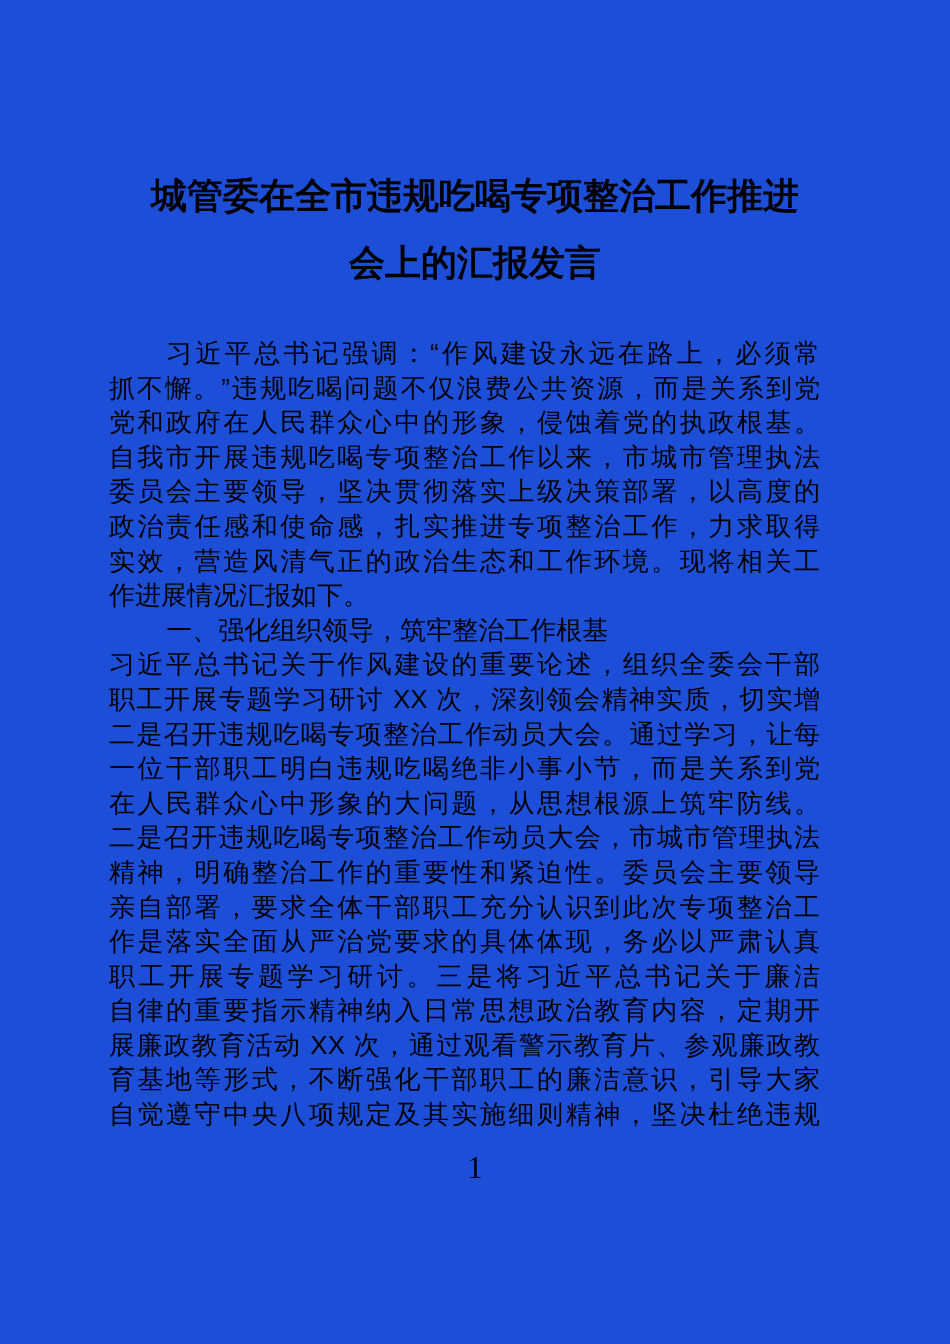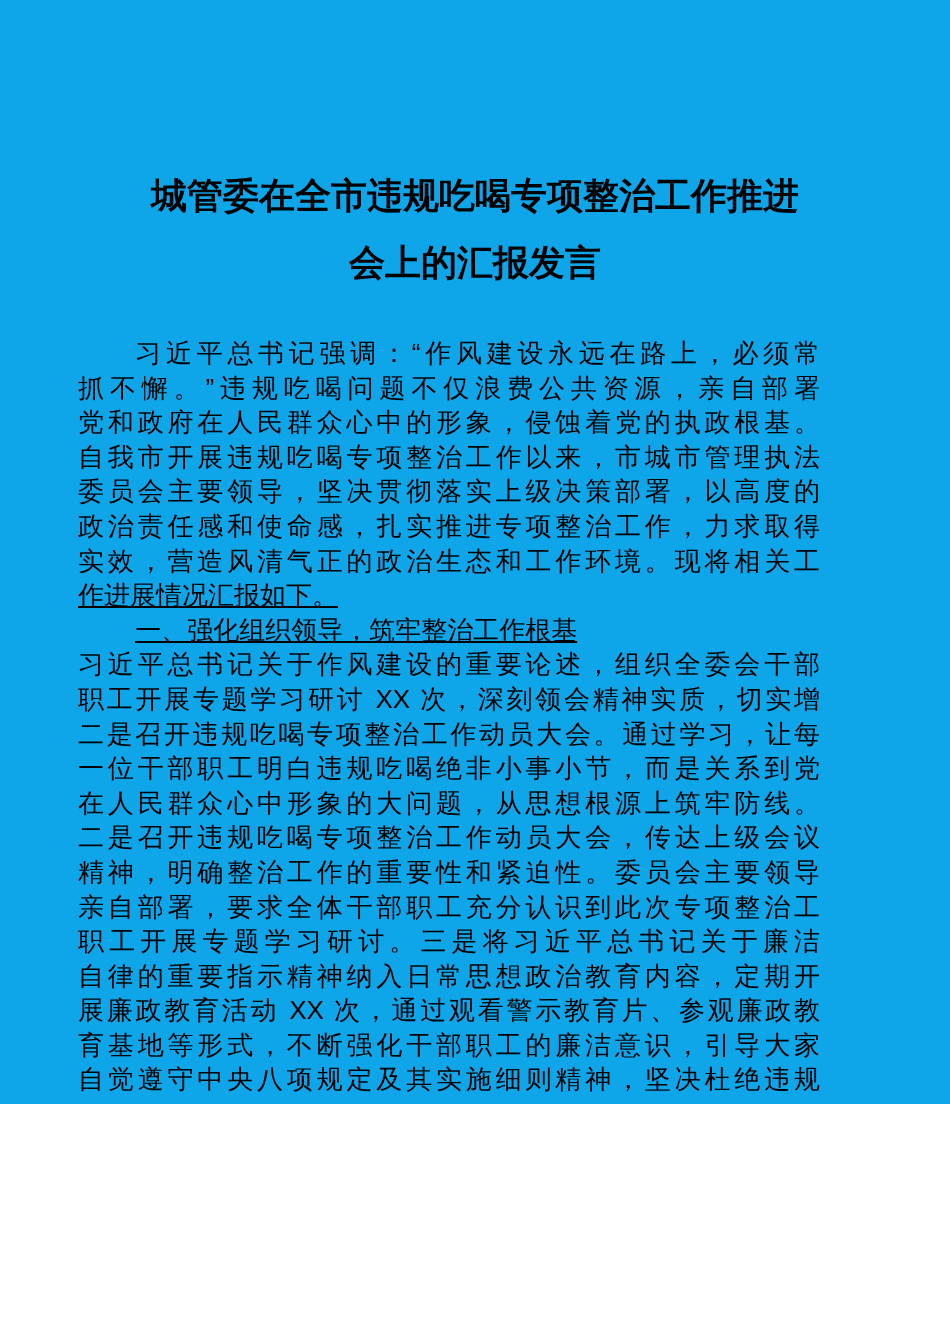--- a/index.html
+++ b/index.html
@@ -3,48 +3,47 @@
 <meta charset="utf-8">
 <style>
   html, body {
     margin: 0;
     padding: 0;
     background: #ffffff;
   }
   .page {
     position: relative;
     width: 950px;
-    height: 1104px;
-    background: #0ea5e9;
+    height: 1344px;
+    background: #1d4ed8;
     color: #000000;
     font-family: "Liberation Sans", sans-serif;
     overflow: hidden;
   }
   .doc-title {
     margin: 162px 130px 0 130px;
     font-size: 36px;
     font-weight: bold;
     line-height: 67px;
     text-align: center;
     letter-spacing: 0;
   }
   .doc-body {
-    margin: 40px 130px 0 78px;
+    margin: 40px 130px 0 109px;
     font-size: 26px;
     line-height: 34.6px;
   }
   .line {
     text-align: justify;
     text-align-last: justify;
     word-break: break-all;
   }
   .line.end {
     text-align: center;
     text-align-last: left;
-    text-decoration: underline;
   }
   .line.indent {
     text-indent: 2.2em;
   }
   .page-number {
     margin-top: 18px;
     text-align: center;
     font-family: "Liberation Serif", serif;
     font-size: 31px;
     line-height: 35px;
@@ -55,36 +54,37 @@
 
 <div class="page">
 
   <div class="doc-title">
     <div>城管委在全市违规吃喝专项整治工作推进</div>
     <div>会上的汇报发言</div>
   </div>
 
   <div class="doc-body">
     <div class="line indent">习近平总书记强调：“作风建设永远在路上，必须常</div>
-    <div class="line">抓不懈。”违规吃喝问题不仅浪费公共资源，亲自部署</div>
+    <div class="line">抓不懈。”违规吃喝问题不仅浪费公共资源，而是关系到党</div>
     <div class="line">党和政府在人民群众心中的形象，侵蚀着党的执政根基。</div>
     <div class="line">自我市开展违规吃喝专项整治工作以来，市城市管理执法</div>
     <div class="line">委员会主要领导，坚决贯彻落实上级决策部署，以高度的</div>
     <div class="line">政治责任感和使命感，扎实推进专项整治工作，力求取得</div>
     <div class="line">实效，营造风清气正的政治生态和工作环境。现将相关工</div>
     <div class="line end">作进展情况汇报如下。</div>
     <div class="line indent end">一、强化组织领导，筑牢整治工作根基</div>
     <div class="line">习近平总书记关于作风建设的重要论述，组织全委会干部</div>
     <div class="line">职工开展专题学习研讨 XX 次，深刻领会精神实质，切实增</div>
     <div class="line">二是召开违规吃喝专项整治工作动员大会。通过学习，让每</div>
     <div class="line">一位干部职工明白违规吃喝绝非小事小节，而是关系到党</div>
     <div class="line">在人民群众心中形象的大问题，从思想根源上筑牢防线。</div>
-    <div class="line">二是召开违规吃喝专项整治工作动员大会，传达上级会议</div>
+    <div class="line">二是召开违规吃喝专项整治工作动员大会，市城市管理执法</div>
     <div class="line">精神，明确整治工作的重要性和紧迫性。委员会主要领导</div>
     <div class="line">亲自部署，要求全体干部职工充分认识到此次专项整治工</div>
+    <div class="line">作是落实全面从严治党要求的具体体现，务必以严肃认真</div>
     <div class="line">职工开展专题学习研讨。三是将习近平总书记关于廉洁</div>
     <div class="line">自律的重要指示精神纳入日常思想政治教育内容，定期开</div>
     <div class="line">展廉政教育活动 XX 次，通过观看警示教育片、参观廉政教</div>
     <div class="line">育基地等形式，不断强化干部职工的廉洁意识，引导大家</div>
     <div class="line">自觉遵守中央八项规定及其实施细则精神，坚决杜绝违规</div>
   </div>
 
   <div class="page-number">1</div>
 
 </div>

